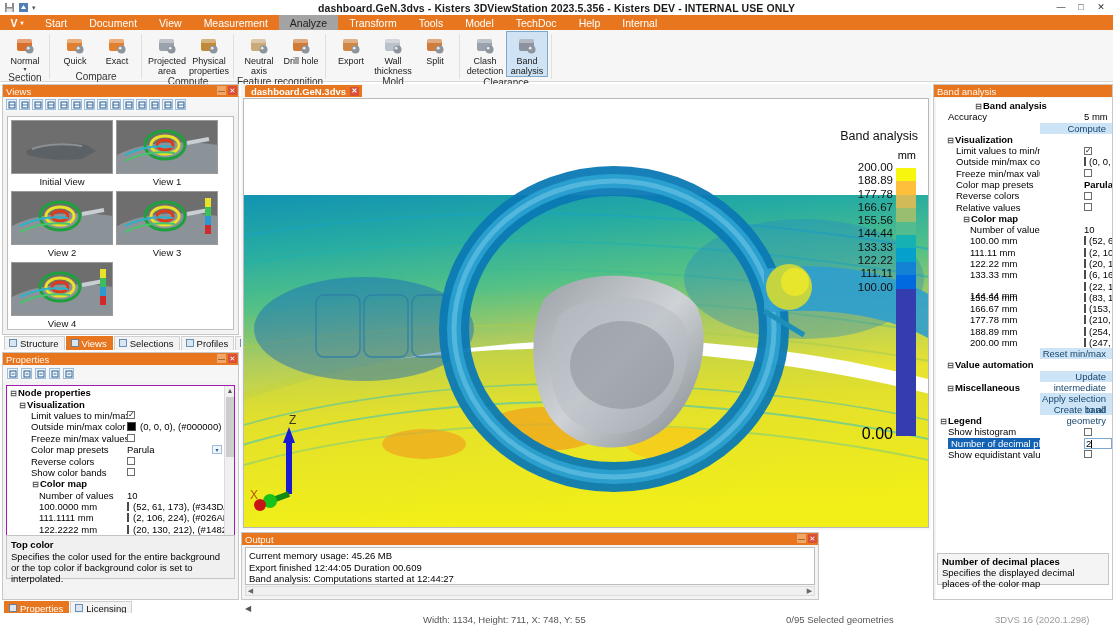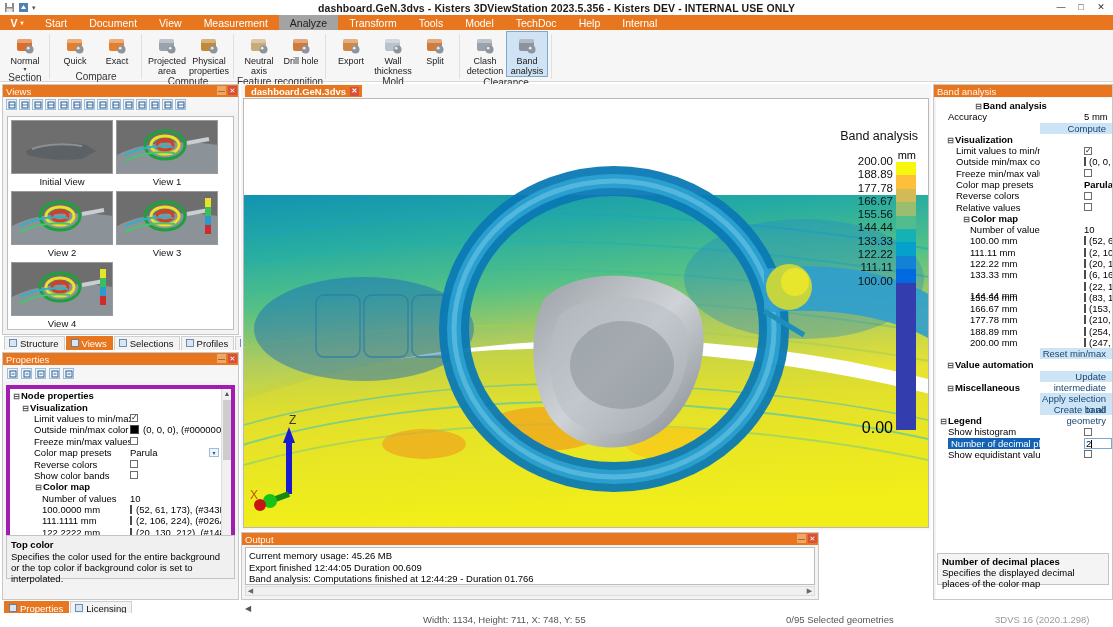--- a/index.html
+++ b/index.html
@@ -128,21 +128,21 @@
 
   
   #props-panel { left: 2px; top: 352px; width: 237px; height: 248px; }
   .props-toolbar { height: 16px; display: flex; gap: 3px; padding: 3px 4px; background: #f6f6f6; }
   .pt-btn {
     width: 11px; height: 11px; border: 1px solid #9fbdd8; background: #eef5fb;
     display: flex; align-items: center; justify-content: center; font-size: 7px; color: #2a5d8f;
   }
   .props-body {
     position: absolute; left: 3px; right: 3px; top: 32px; height: 180px;
-    background: #fff; border: 4px solid #a21caf; overflow: hidden;
+    background: #fff; border: 1px solid #a21caf; overflow: hidden;
   }
   .prow { display: flex; align-items: center; height: 11.4px; font-size: 9.5px; padding-left: 2px; }
   .prow .lbl { flex: 0 0 118px; white-space: nowrap; overflow: hidden; }
   .prow .val { flex: 1; display: flex; align-items: center; gap: 4px; white-space: nowrap; overflow: hidden; }
   .prow.head { font-weight: bold; }
   .exp { width: 9px; display: inline-block; text-align: center; font-size: 8px; color: #555; }
   .cbox {
     width: 8px; height: 8px; border: 1px solid #6d6d6d; background: #fff;
     display: inline-block; position: relative;
   }
@@ -179,21 +179,21 @@
   }
   .canvas {
     position: absolute; left: 2px; right: 2px; top: 14px; bottom: 2px;
     border: 1px solid #b9b9b9; overflow: hidden; background: #ffffff;
   }
 
   
   .legend { position: absolute; right: 10px; top: 30px; width: 100px; }
   .legend-title { font-size: 12.5px; color: #111; text-align: right; white-space: nowrap; }
   .legend-unit { font-size: 11px; text-align: right; padding-right: 2px; margin-top: 6px; }
-  .legend-body { position: relative; margin-top: 1px; height: 268px; }
+  .legend-body { position: relative; margin-top: 7px; height: 268px; }
   .legend-bar { position: absolute; right: 2px; top: 0; width: 20px; height: 268px; }
   .legend-labels {
     position: absolute; right: 25px; top: -7px; width: 70px;
     text-align: right; font-size: 11.5px; color: #111;
   }
   .legend-labels div { height: 13.3px; line-height: 13.3px; }
   .legend-zero {
     position: absolute; right: 25px; bottom: -7px; font-size: 16px;
   }
 
@@ -972,20 +972,21 @@
     <div class="panel-title">
       <span>Output</span>
       <span class="btns">
         <i>—</i>
         <i class="red">✕</i>
       </span>
     </div>
     <div class="out-body" id="out-lines">
         <div>Current memory usage: 45.26 MB</div>
         <div>Export finished 12:44:05 Duration 00.609</div>
+        <div>Band analysis: Computations started at 12:44:27</div>
         <div>Band analysis: Computations finished at 12:44:29  - Duration 01.766</div>
       </div>
     <div class="out-hscroll">
       <div class="sb-arrow-h" style="left:0;">◀</div>
       <div class="sb-arrow-h" style="right:0;">▶</div>
     </div>
   </div>
 
   <div style="position:absolute;left:245px;top:604px;font-size:8px;color:#555;">◀</div>
 

